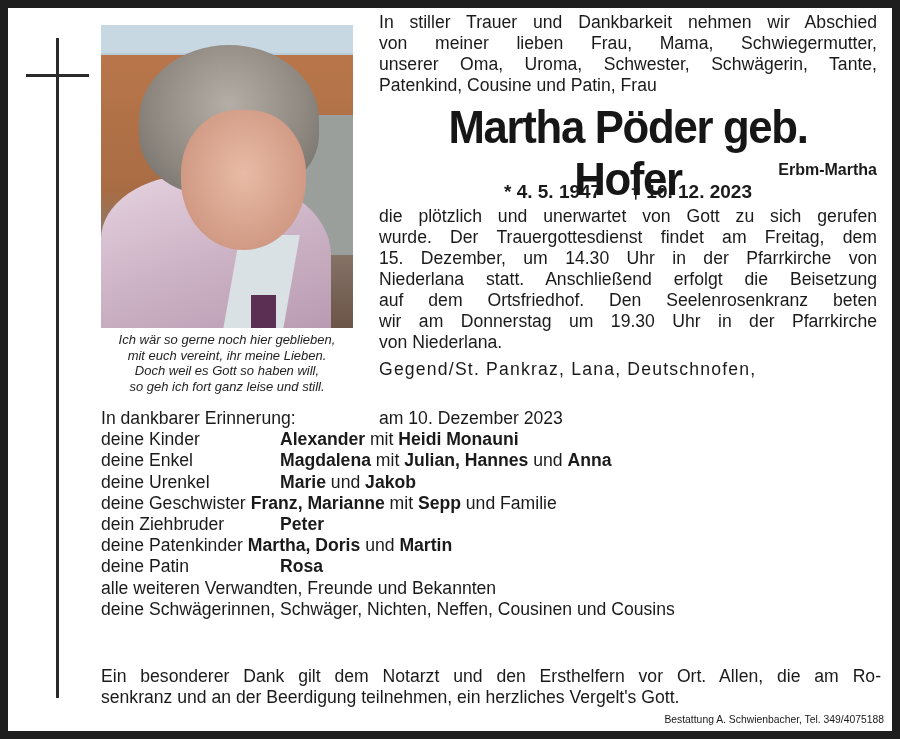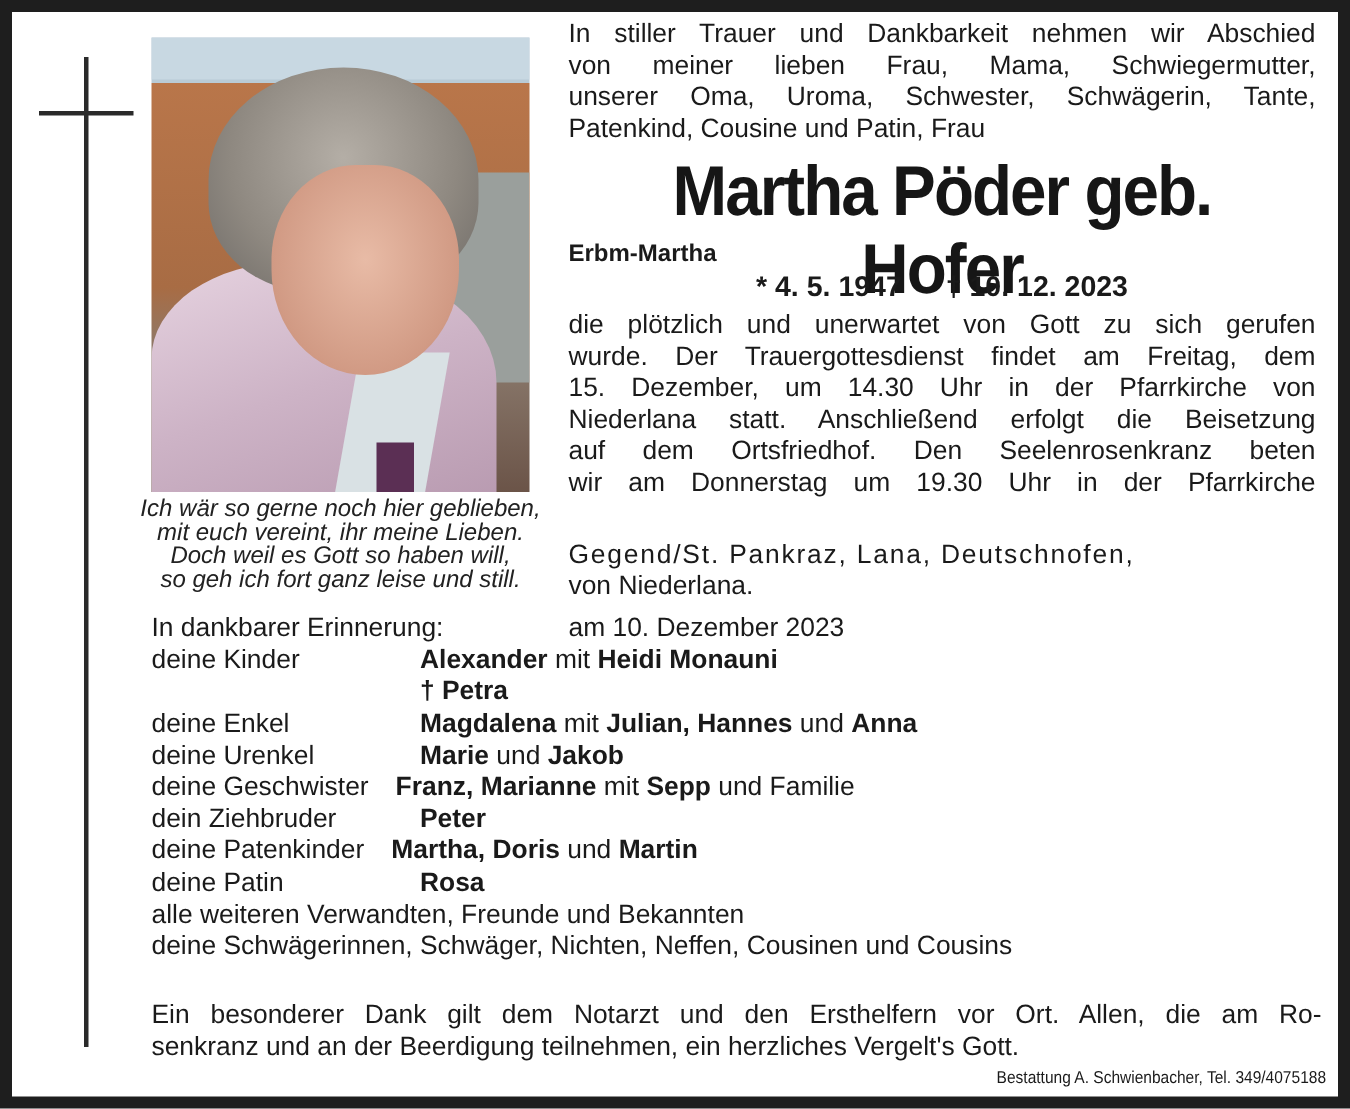--- a/index.html
+++ b/index.html
@@ -18,51 +18,51 @@
   }
   .photo .wall { position:absolute; left:0; top:0; width:252px; height:28px; background:#c8d8e2; }
   .photo .shelf { position:absolute; right:0; top:90px; width:60px; height:140px; background:#9a9f9c; }
   .photo .hair { position:absolute; left:38px; top:20px; width:180px; height:150px; border-radius:50% 50% 40% 40%; background: radial-gradient(ellipse at 50% 40%, #b4aea6 0%, #8e8880 60%, #6e6a66 100%); }
   .photo .face { position:absolute; left:80px; top:85px; width:125px; height:140px; border-radius:45% 45% 50% 50%; background: radial-gradient(ellipse at 50% 45%, #e8bba6 0%, #d19a84 70%, #b98270 100%); }
   .photo .jacket { position:absolute; left:0; top:150px; width:230px; height:160px; border-radius:40% 50% 0 0; background: linear-gradient(160deg, #e6d3e0 0%, #cdb3c6 50%, #b89ab0 100%); }
   .photo .collar { position:absolute; left:130px; top:210px; width:60px; height:100px; background:#d9e1e4; transform: skewX(-10deg); }
   .photo .shirt { position:absolute; left:150px; top:270px; width:25px; height:40px; background:#5b2f54; }
   .caption {
     position: absolute; left: 93px; top: 332px; width: 268px; text-align: center;
-    font-style: italic; font-size: 16px; line-height: 15.5px; color: #222;
+    font-style: italic; font-size: 13px; line-height: 15.5px; color: #222;
   }
   .intro {
     position: absolute; left: 379px; top: 12px; width: 498px;
     font-size: 17.6px; line-height: 21px; text-align: justify; text-align-last: left;
   }
   .intro .l { display:block; text-align: justify; text-align-last: justify; }
   .intro .l.last { text-align-last: left; }
   .name {
     position: absolute; left: 379px; top: 101px; width: 498px; text-align: center;
     font-weight: bold; font-size: 47px; line-height: 52px; letter-spacing: -1.4px; color: #161616;
     transform: scaleX(0.93); transform-origin: center;
   }
-  .nick { position: absolute; left: 379px; top: 160px; width: 498px; text-align: left; font-weight: bold; font-size: 16px; line-height: 20px; }
+  .nick { position: absolute; left: 379px; top: 160px; width: 498px; text-align: right; font-weight: bold; font-size: 16px; line-height: 20px; }
   .dates { position: absolute; left: 379px; top: 180px; width: 498px; text-align: center; font-weight: bold; font-size: 19px; line-height: 24px; }
   .dates span { margin: 0 12px; }
   .body {
     position: absolute; left: 379px; top: 206px; width: 498px;
     font-size: 17.6px; line-height: 21px;
   }
   .body .l { display:block; text-align: justify; text-align-last: justify; }
-  .body .l.last { text-align-last: left; margin-top: 48px; }
+  .body .l.last { text-align-last: left; }
   .places { position:absolute; left:379px; top:359px; width:498px; font-size:17.6px; line-height:21px; letter-spacing: 1.2px; }
   .dateline { position:absolute; left:379px; top:380px; width:498px; font-size:17.6px; line-height:21px;margin-top:28px; }
   .family {
     position: absolute; left: 101px; top: 408px; width: 780px;
     font-size: 17.6px; line-height: 21.2px;
   }
   .family .row { display: flex; white-space: nowrap; }
   .family .rel { width: 179px; flex: 0 0 179px; }
-  .family .rel.auto { width: auto; flex: 0 0 auto; margin-right: 18px; }
+  .family .rel.auto { width: auto; flex: 0 0 auto; margin-right: 5px; }
   .family b { font-weight: bold; }
   .thanks { position:absolute; left:101px; top:666px; width:780px; font-size:17.6px; line-height:21px; }
   .thanks .l { display:block; text-align: justify; text-align-last: justify; }
   .thanks .l.last { text-align-last: left; }
   .undertaker { position:absolute; right: 16px; top: 712px; font-size: 11.5px; line-height: 14px; transform: scaleX(0.9); transform-origin: right; }
 </style>
 </head>
 <body>
 
 <div class="panel"></div>
@@ -115,24 +115,20 @@
 <div class="dateline">am 10. Dezember 2023</div>
 
 <div class="family">
   <div class="row">In dankbarer Erinnerung:</div>
   <div id="family-rows">
       <div class="row">
         <span class="rel">deine Kinder</span>
         <span><b>Alexander</b><span> mit </span><b>Heidi Monauni</b></span>
       </div>
       <div class="row">
-        <span class="rel"></span>
-        <span><b>† Petra</b></span>
-      </div>
-      <div class="row">
         <span class="rel">deine Enkel</span>
         <span><b>Magdalena</b><span> mit </span><b>Julian, Hannes</b><span> und </span><b>Anna</b></span>
       </div>
       <div class="row">
         <span class="rel">deine Urenkel</span>
         <span><b>Marie</b><span> und </span><b>Jakob</b></span>
       </div>
       <div class="row">
         <span class="rel auto">deine Geschwister</span>
         <span><b>Franz, Marianne</b><span> mit </span><b>Sepp</b><span> und Familie</span></span>

